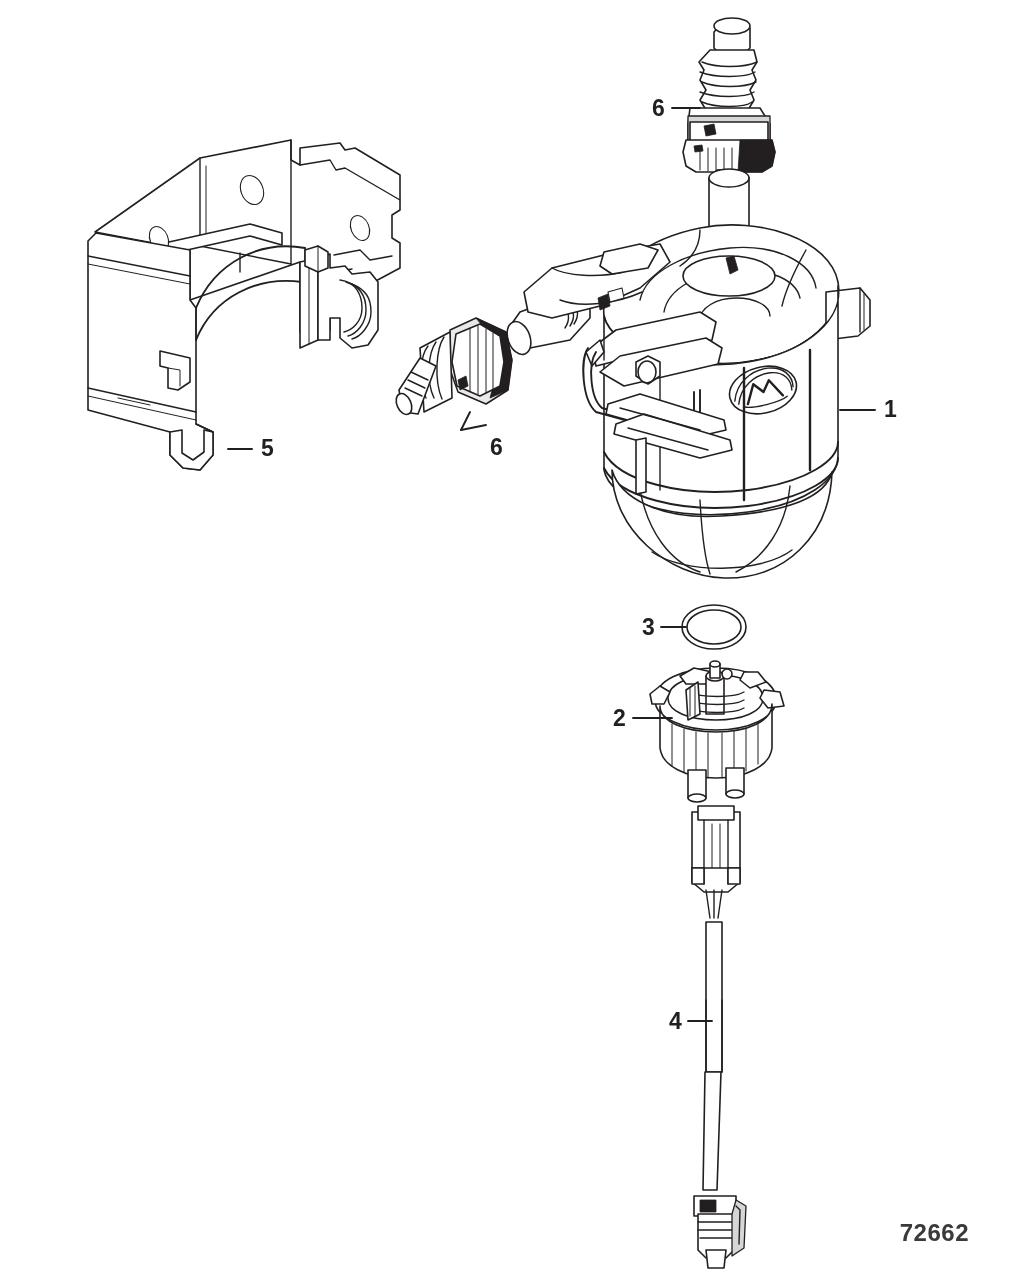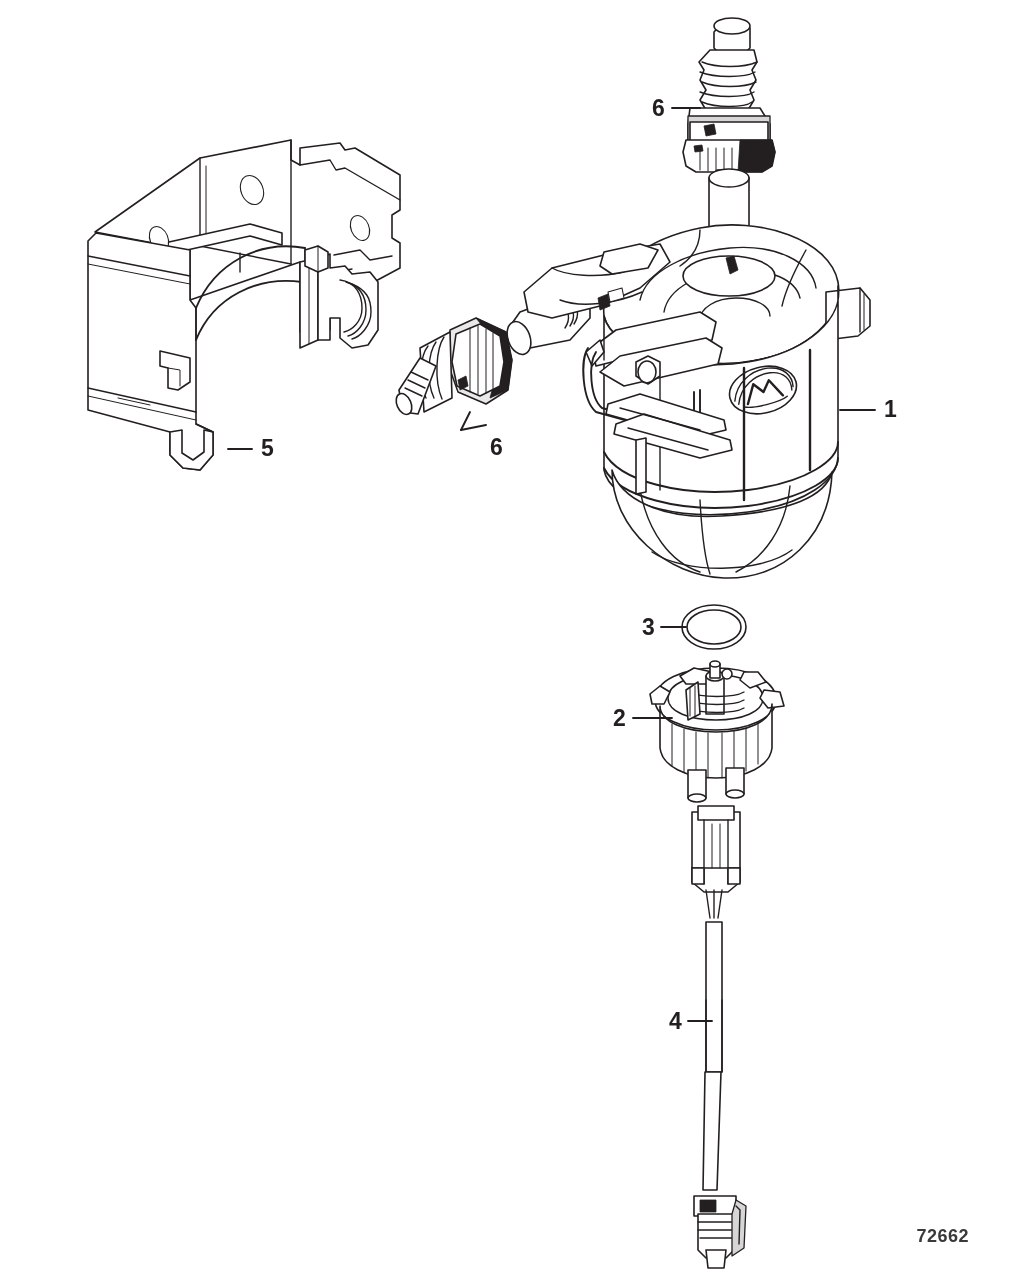--- a/index.html
+++ b/index.html
@@ -77,21 +77,21 @@
     color: #231f20;
     line-height: 1;
     white-space: nowrap;
     user-select: none;
   }
   .drawing-number {
     position: absolute;
     right: 44px;
     bottom: 28px;
     font-family: "Liberation Sans", sans-serif;
-    font-size: 18px;
+    font-size: 24px;
     font-weight: bold;
     letter-spacing: 0.5px;
     color: #3a3a3a;
   }
 </style>
 </head>
 <body>
 
 <div id="diagram-root">
 

